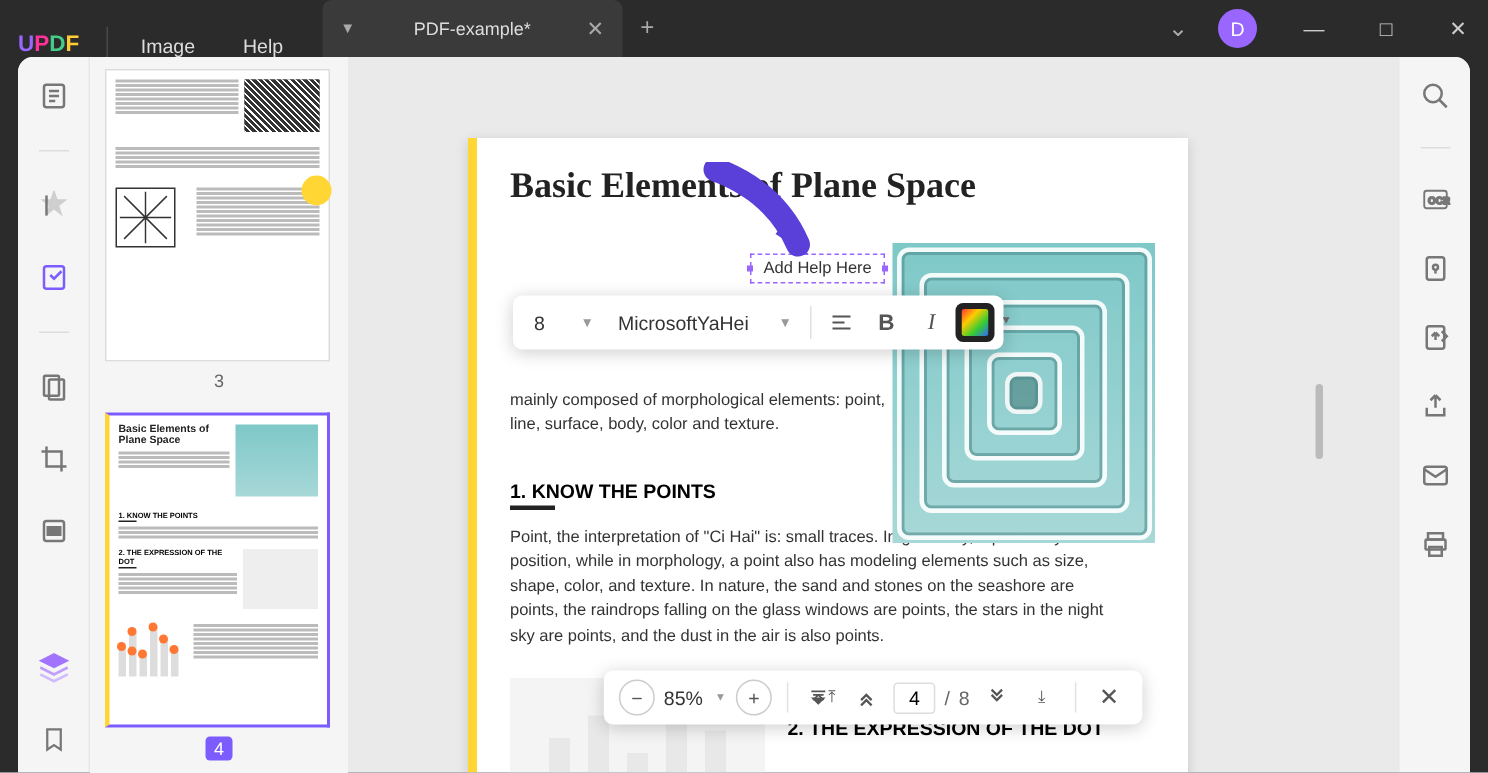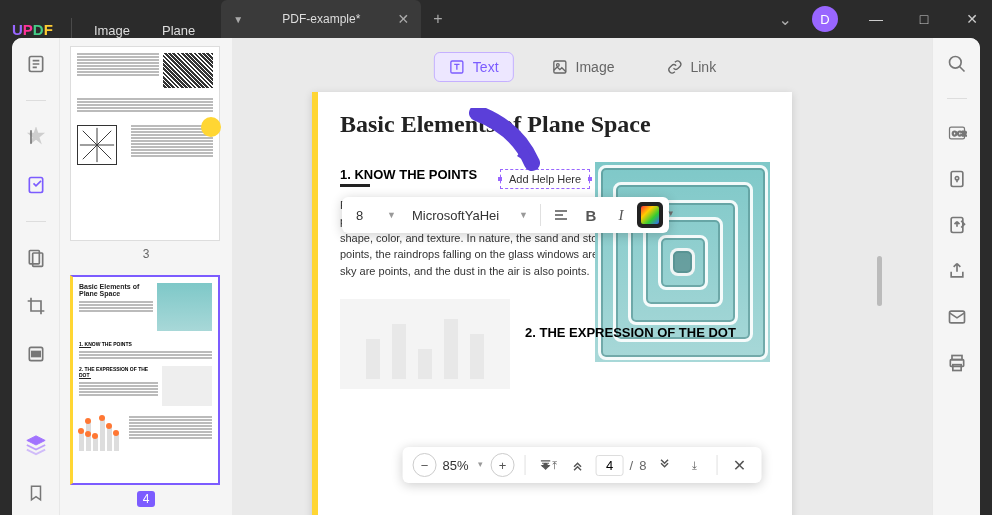--- a/index.html
+++ b/index.html
@@ -115,21 +115,21 @@
   </style>
 </head>
 <body>
 
 <div class="title-bar">
   <div class="logo">
     <span class="logo-u">U</span><span class="logo-p">P</span><span class="logo-d">D</span><span class="logo-f">F</span>
   </div>
   <div class="divider-v"></div>
   <div class="menu-item">Image</div>
-  <div class="menu-item">Plane</div>
+  <div class="menu-item">Help</div>
   <div class="tab-area">
     <div class="doc-tab">
       <span class="tab-dropdown">▼</span>
       <span class="tab-title">PDF-example*</span>
       <span class="tab-close">✕</span>
     </div>
     <span class="tab-add">+</span>
   </div>
   <div class="window-controls">
     <span class="chevron">⌄</span>
@@ -307,58 +307,36 @@
             <div class="mini-text-line"></div>
               <div class="mini-text-line"></div>
           </div>
         </div>
       </div>
       <div class="thumb-num-wrap"><span class="thumb-num selected">4</span></div>
     </div>
   </div>
 
   <div class="document-area">
-    <div class="edit-toolbar">
-      <div class="edit-btn active">
-        <svg width="16" height="16" viewBox="0 0 24 24" fill="none" stroke="#7c5cff" stroke-width="2">
-            <rect x="3" y="3" width="18" height="18" rx="2"></rect>
-            <path d="M8 8h8M12 8v8"></path>
-          </svg>
-        <span>Text</span>
-      </div>
-      <div class="edit-btn">
-        <svg width="16" height="16" viewBox="0 0 24 24" fill="none" stroke="currentColor" stroke-width="2">
-            <rect x="3" y="3" width="18" height="18" rx="2"></rect>
-            <circle cx="9" cy="9" r="2"></circle>
-            <path d="M3 17l5-5 4 4 3-3 6 6"></path>
-          </svg>
-        <span>Image</span>
-      </div>
-      <div class="edit-btn">
-        <svg width="16" height="16" viewBox="0 0 24 24" fill="none" stroke="currentColor" stroke-width="2">
-            <path d="M10 14a5 5 0 0 0 7 0l3-3a5 5 0 0 0-7-7l-1 1M14 10a5 5 0 0 0-7 0l-3 3a5 5 0 0 0 7 7l1-1"></path>
-          </svg>
-        <span>Link</span>
-      </div>
-    </div>
 
     <div class="page-view">
       <div class="page-accent"></div>
       <div class="page-content">
         <div class="page-title">Basic Elements of Plane Space</div>
         <div class="page-img">
           <div class="tunnel">
             <div class="tunnel-ring r1"></div>
             <div class="tunnel-ring r2"></div>
             <div class="tunnel-ring r3"></div>
             <div class="tunnel-ring r4"></div>
             <div class="tunnel-ring r5"></div>
             <div class="tunnel-ring r6"></div>
           </div>
         </div>
+        <div class="page-body-text">mainly composed of morphological elements: point, line, surface, body, color and texture.</div>
         <div class="page-h2">1. KNOW THE POINTS</div>
         <div class="page-h2-underline"></div>
         <div class="page-para" style="width:410px;">Point, the interpretation of "Ci Hai" is: small traces. In geometry, a point only has a position, while in morphology, a point also has modeling elements such as size, shape, color, and texture. In nature, the sand and stones on the seashore are points, the raindrops falling on the glass windows are points, the stars in the night sky are points, and the dust in the air is also points.</div>
         <div style="position:relative;">
           <div style="position:absolute; top:20px; left:0; width:170px; height:90px; background:#f4f4f4; display:flex; align-items:flex-end; justify-content:center; gap:12px; padding-bottom:10px;">
             <div style="width:14px;height:40px;background:#e8e8e8;"></div>
             <div style="width:14px;height:55px;background:#e8e8e8;"></div>
             <div style="width:14px;height:30px;background:#e8e8e8;"></div>
             <div style="width:14px;height:60px;background:#e8e8e8;"></div>
             <div style="width:14px;height:45px;background:#e8e8e8;"></div>

